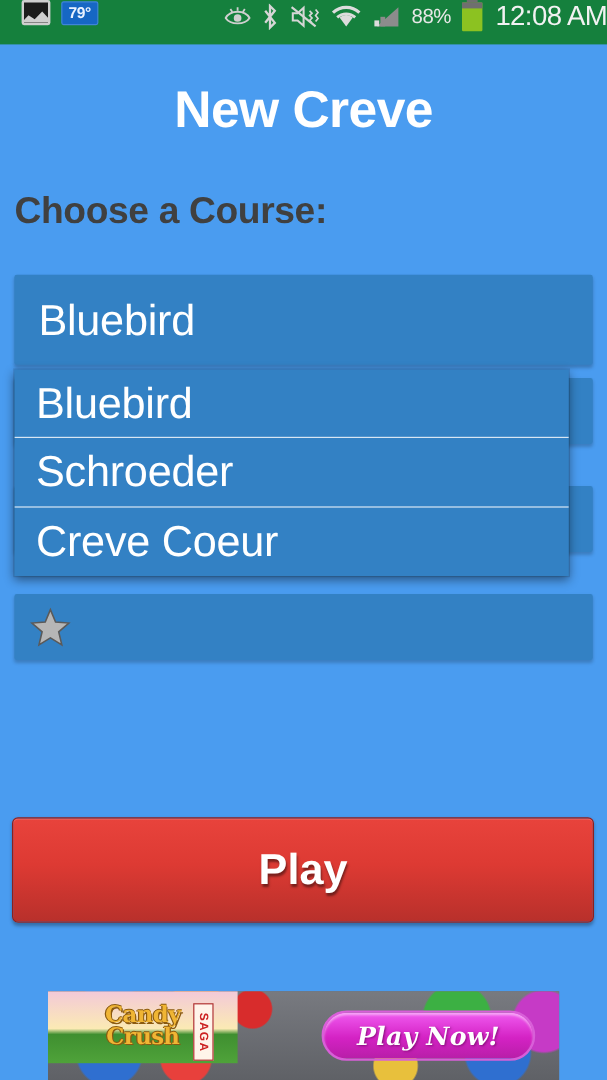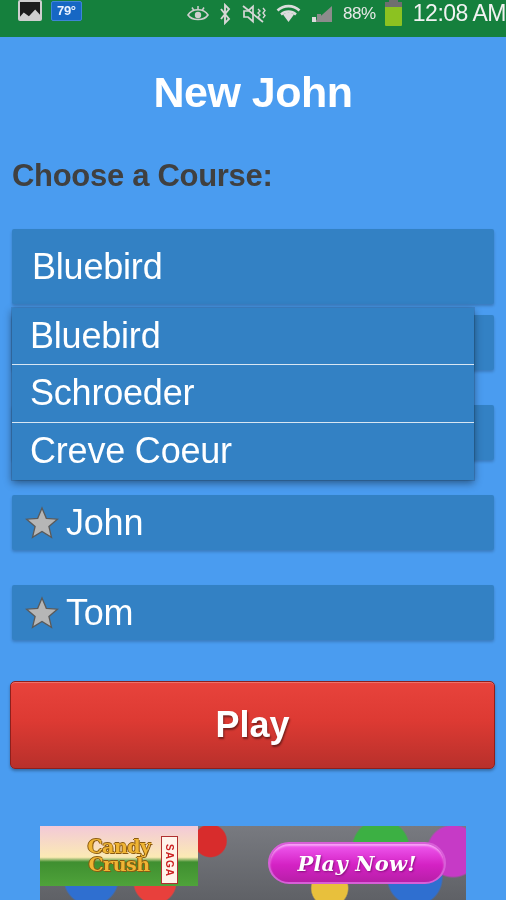--- a/index.html
+++ b/index.html
@@ -210,21 +210,21 @@
           <rect x="2" y="13" width="4" height="5" fill="#dcdcdc"></rect>
           <rect x="7" y="10" width="4" height="8" fill="#8c8c8c"></rect>
         </svg>
       </span>
       <span class="sb-pct">88%</span>
       <span class="ic-batt"></span>
       <span class="sb-time">12:08 AM</span>
     </div>
   </div>
 
-  <div class="title">New John</div>
+  <div class="title">New Creve</div>
   <div class="subtitle">Choose a Course:</div>
 
   <div class="spinner">
     <span class="spinner-text">Bluebird</span>
   </div>
 
   <div class="row-hidden r1">
     <svg class="star" viewBox="0 0 34 34">
       <path d="M17 2 L21.3 12.3 L32.4 13.2 L23.9 20.5 L26.5 31.4 L17 25.5 L7.5 31.4 L10.1 20.5 L1.6 13.2 L12.7 12.3 Z" fill="#b6b6b6" stroke="#5a5a5a" stroke-width="1.3"></path>
     </svg>
@@ -238,29 +238,22 @@
   <div class="popup">
     <div class="popup-item">Bluebird</div>
     <div class="popup-item">Schroeder</div>
     <div class="popup-item">Creve Coeur</div>
   </div>
 
   <div class="player-row p1">
     <svg class="star" viewBox="0 0 34 34">
       <path d="M17 2 L21.3 12.3 L32.4 13.2 L23.9 20.5 L26.5 31.4 L17 25.5 L7.5 31.4 L10.1 20.5 L1.6 13.2 L12.7 12.3 Z" fill="#b6b6b6" stroke="#5a5a5a" stroke-width="1.3"></path>
     </svg>
-    <span class="player-name">John</span>
-  </div>
-
-  <div class="player-row p2">
-    <svg class="star" viewBox="0 0 34 34">
-      <path d="M17 2 L21.3 12.3 L32.4 13.2 L23.9 20.5 L26.5 31.4 L17 25.5 L7.5 31.4 L10.1 20.5 L1.6 13.2 L12.7 12.3 Z" fill="#b6b6b6" stroke="#5a5a5a" stroke-width="1.3"></path>
-    </svg>
-    <span class="player-name">Tom</span>
-  </div>
+  </div>
+
 
   <div class="play-btn">Play</div>
 
   <div class="ad">
     <div class="ad-bg"></div>
     <div class="ad-logo">
       <div class="ad-logo-text">
         <span>Candy</span><br>
         <span>Crush</span>
       </div>

